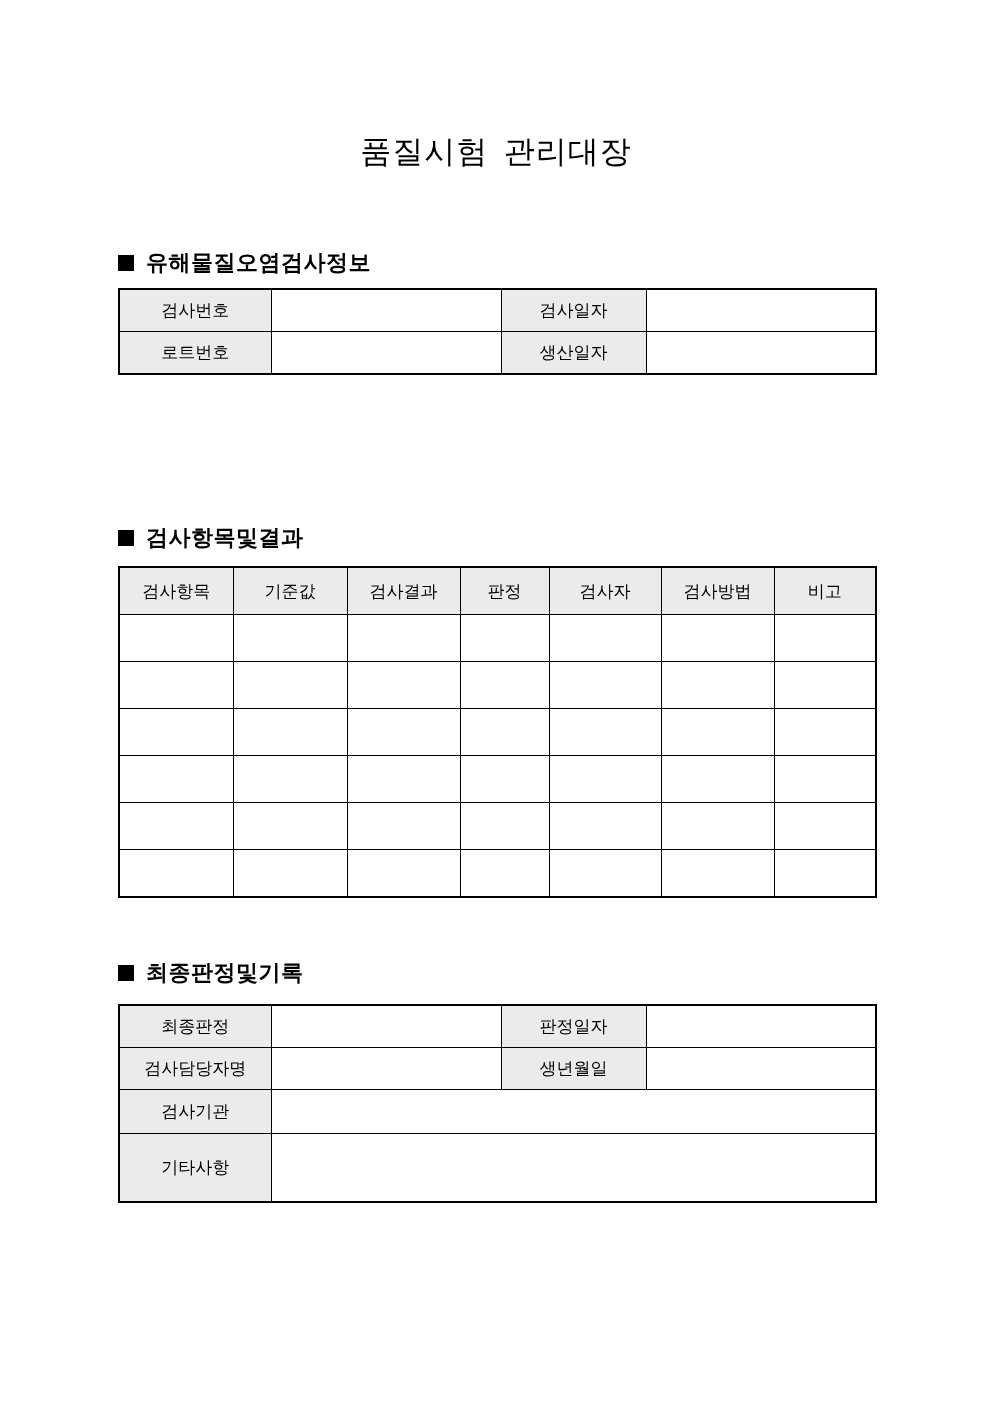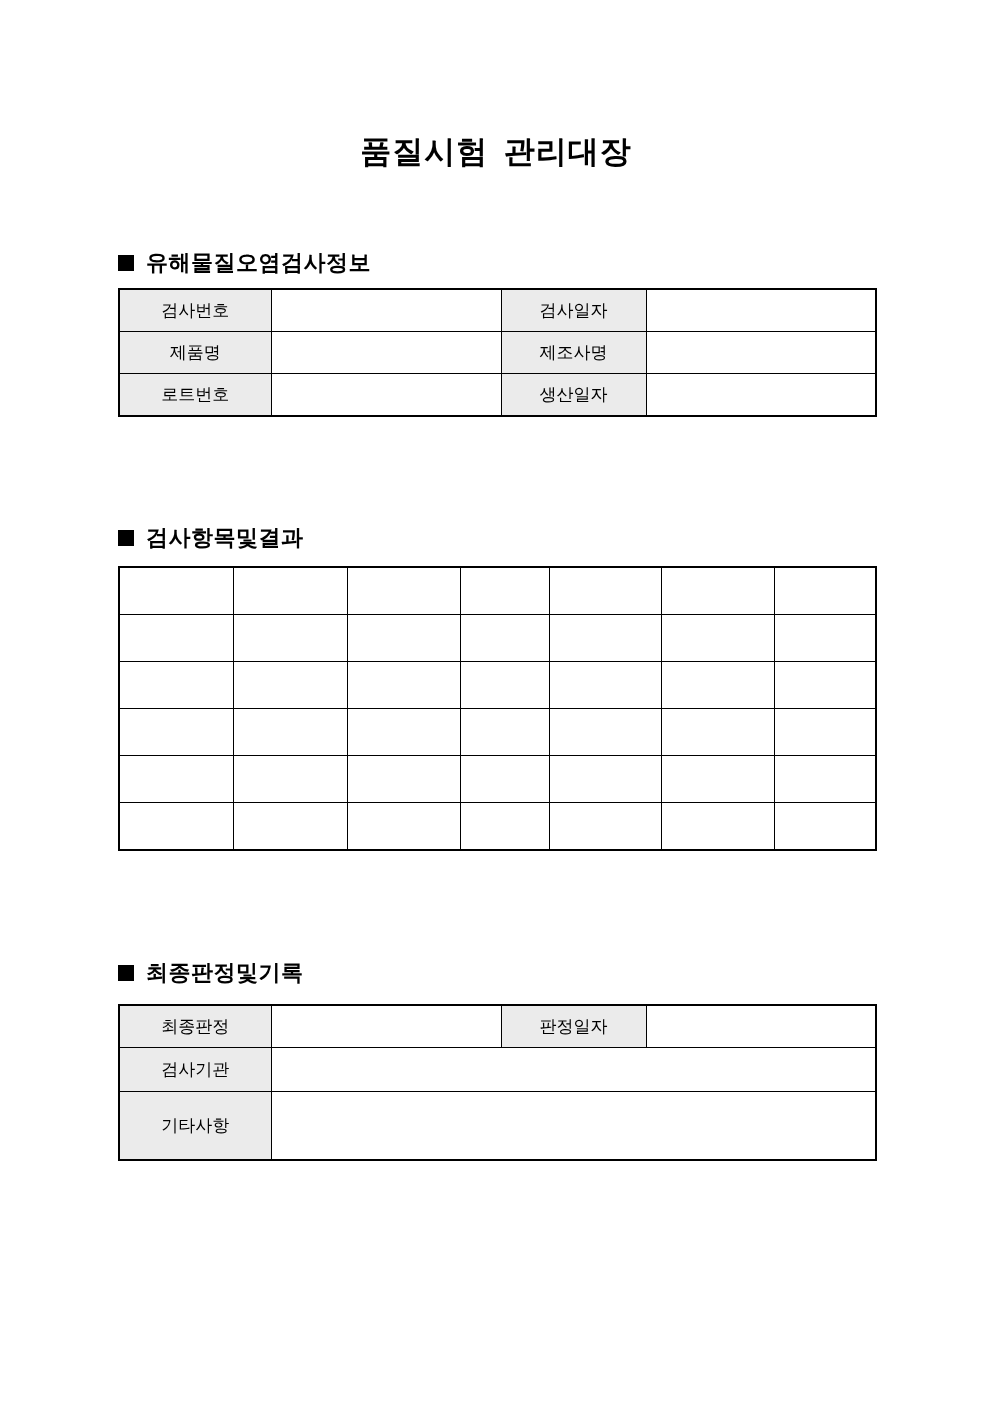--- a/index.html
+++ b/index.html
@@ -11,21 +11,21 @@
     font-family:"Liberation Sans","DejaVu Sans",sans-serif;
     overflow:hidden;
   }
 
   .title {
     position:absolute;
     top:131px; left:0; width:100%;
     margin:0;
     text-align:center;
     font-size:31px;
-    font-weight:bold;
+    font-weight:normal;
     letter-spacing:1px;
     word-spacing:6px;
   }
 
   .section-heading {
     position:absolute;
     left:118px;
     display:flex;
     align-items:center;
     font-size:22px;
@@ -93,26 +93,20 @@
         <col style="width:152px">
         <col style="width:230px">
         <col style="width:145px">
         <col style="width:230px">
       </colgroup>
     <tbody>
       <tr>
         <td class="label">검사번호</td>
         <td></td>
         <td class="label">검사일자</td>
-        <td></td>
-      </tr>
-      <tr>
-        <td class="label">제품명</td>
-        <td></td>
-        <td class="label">제조사명</td>
         <td></td>
       </tr>
       <tr>
         <td class="label">로트번호</td>
         <td></td>
         <td class="label">생산일자</td>
         <td></td>
       </tr>
     </tbody>
   </table>
@@ -126,20 +120,29 @@
     <colgroup>
         <col style="width:114px">
         <col style="width:114px">
         <col style="width:113px">
         <col style="width:89px">
         <col style="width:112px">
         <col style="width:113px">
         <col style="width:102px">
       </colgroup>
     <tbody>
+      <tr class="head">
+        <td class="label">검사항목</td>
+        <td class="label">기준값</td>
+        <td class="label">검사결과</td>
+        <td class="label">판정</td>
+        <td class="label">검사자</td>
+        <td class="label">검사방법</td>
+        <td class="label">비고</td>
+      </tr>
       <tr>
         <td></td>
           <td></td>
           <td></td>
           <td></td>
           <td></td>
           <td></td>
           <td></td>
       </tr>
       <tr>
@@ -202,20 +205,26 @@
         <col style="width:145px">
         <col style="width:230px">
       </colgroup>
     <tbody>
       <tr class="h42">
         <td class="label">최종판정</td>
         <td></td>
         <td class="label">판정일자</td>
         <td></td>
       </tr>
+      <tr class="h42">
+        <td class="label">검사담당자명</td>
+        <td></td>
+        <td class="label">생년월일</td>
+        <td></td>
+      </tr>
       <tr class="h44">
         <td class="label">검사기관</td>
         <td colspan="3"></td>
       </tr>
       <tr class="h68">
         <td class="label">기타사항</td>
         <td colspan="3"></td>
       </tr>
     </tbody>
   </table>

